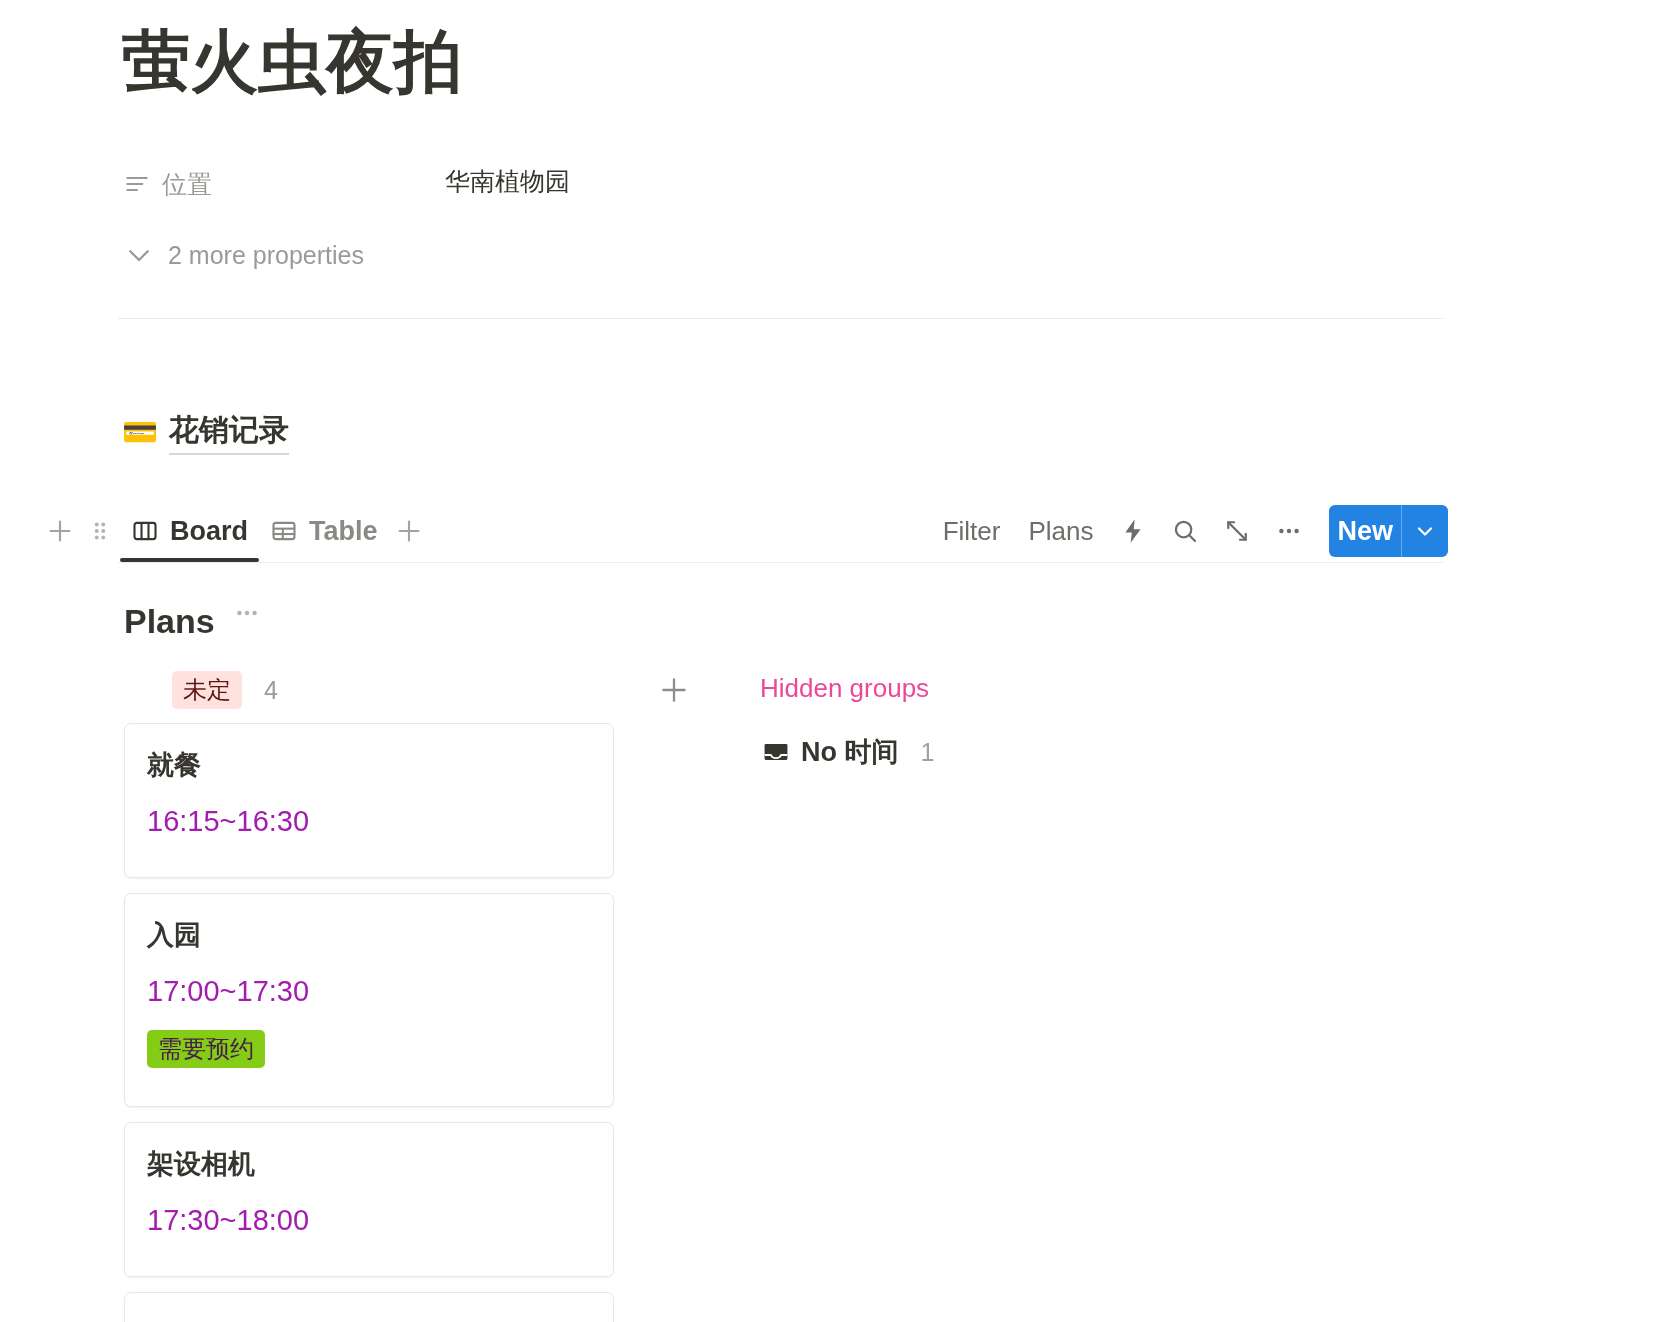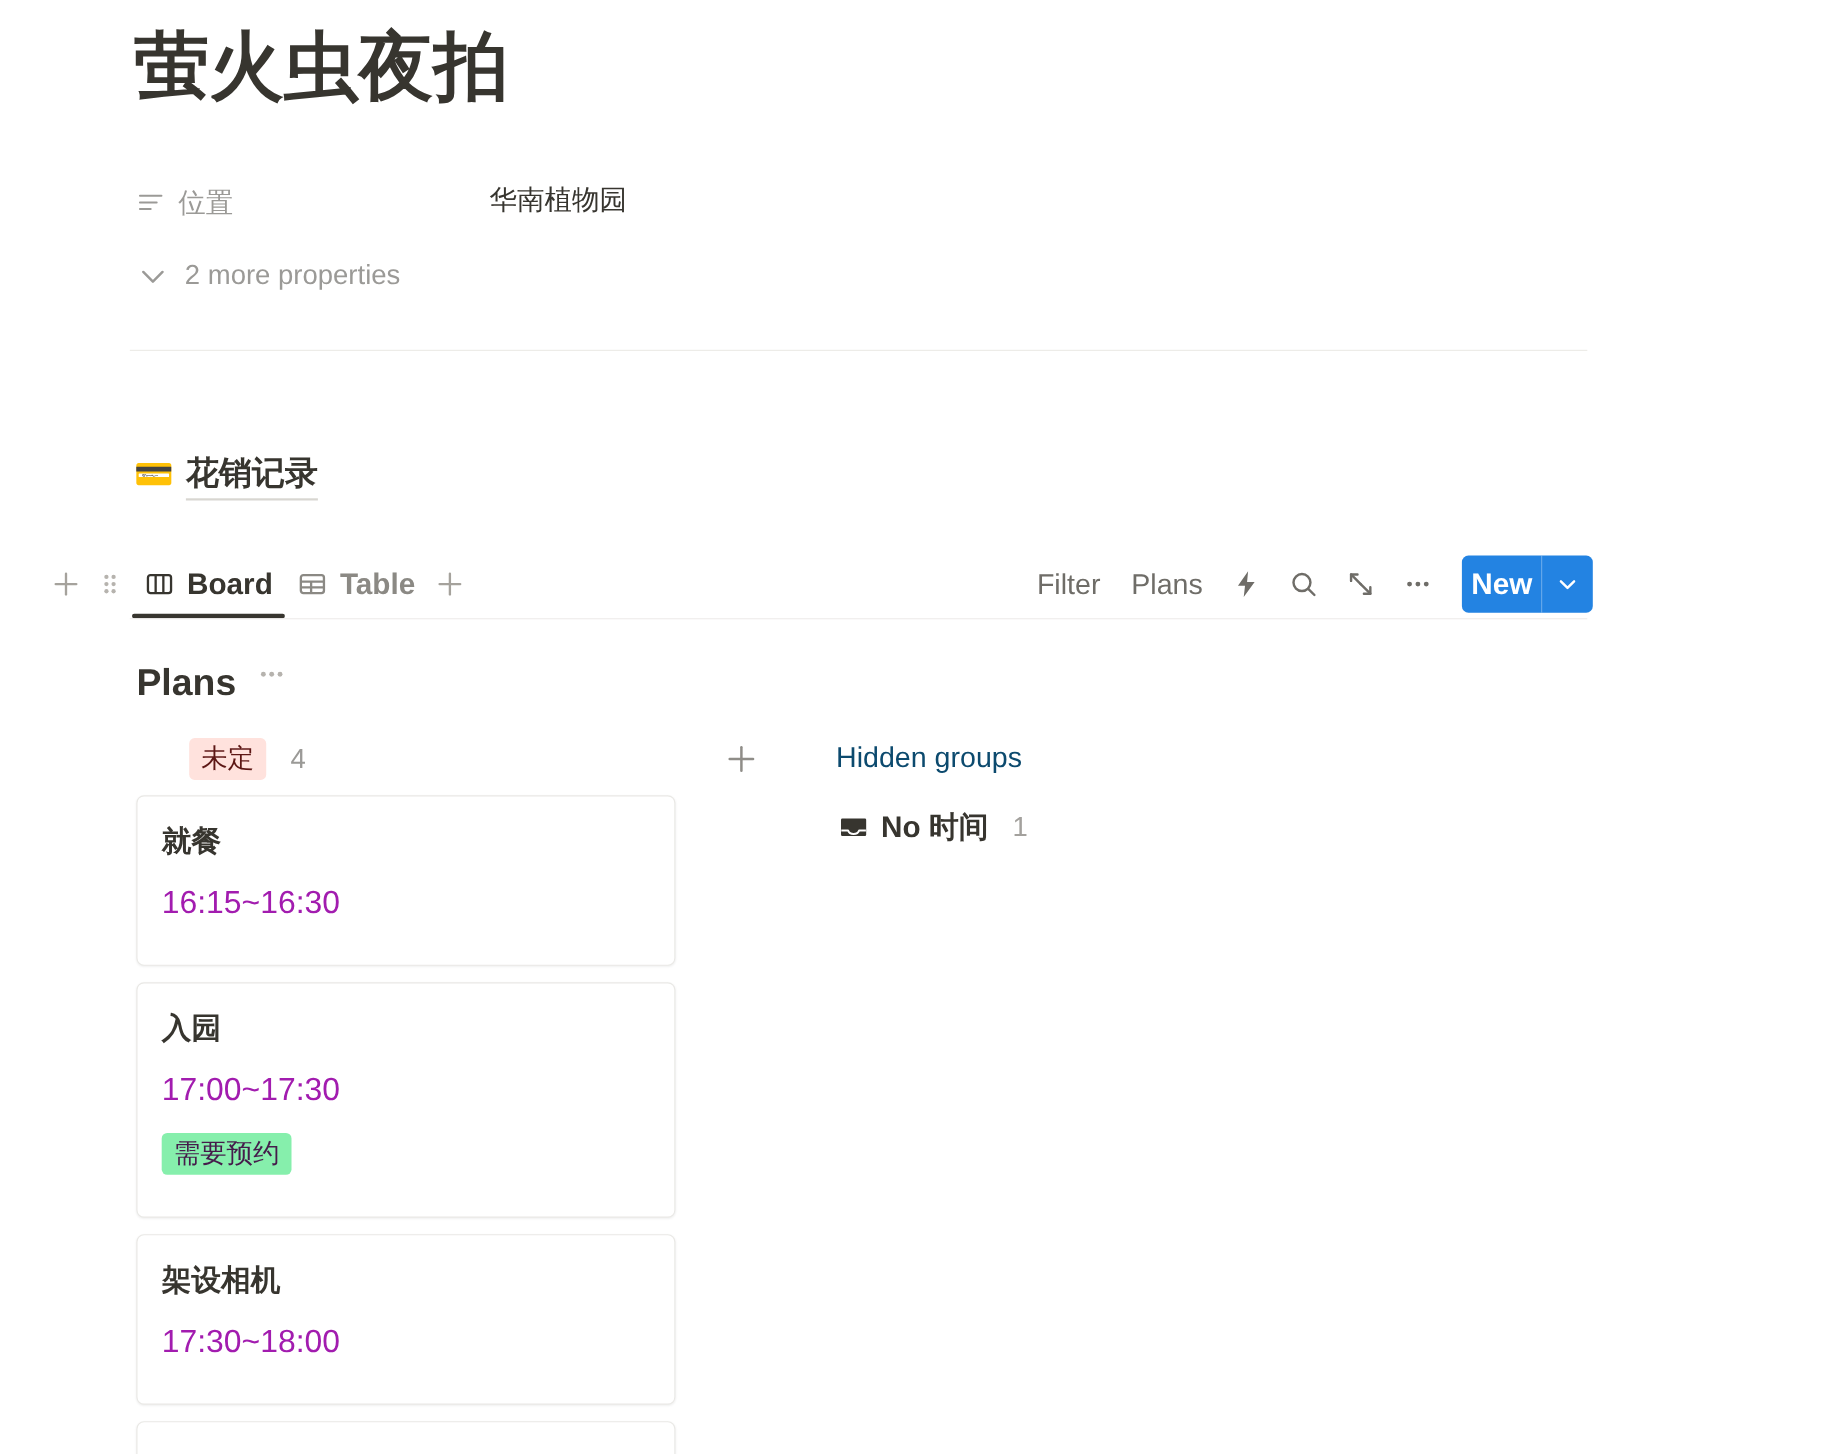--- a/index.html
+++ b/index.html
@@ -59,20 +59,21 @@
     top: 165px;
     font-size: 25px;
     color: #37352f;
     white-space: nowrap;
   }
   .more-props {
     position: absolute;
     left: 124px;
     top: 236px;
     display: flex;
+    align-items: center;
     height: 38px;
     cursor: pointer;
   }
   .more-props .chev {
     width: 30px;
     height: 30px;
     display: flex;
     align-items: center;
     justify-content: center;
     margin-right: 14px;
@@ -307,21 +308,21 @@
     align-items: center;
     justify-content: center;
     color: #8f8d88;
     cursor: pointer;
   }
   .hidden-groups-label {
     position: absolute;
     left: 760px;
     top: 673px;
     font-size: 26px;
-    color: #0c4a6e;
+    color: #ec4899;
     white-space: nowrap;
   }
   .hidden-group-item {
     position: absolute;
     left: 762px;
     top: 732px;
     display: flex;
     align-items: center;
     height: 40px;
     cursor: pointer;
@@ -375,21 +376,21 @@
     color: #a21caf;
     line-height: 1.25;
     white-space: nowrap;
   }
   .card-tags {
     margin-top: 20px;
     display: flex;
     gap: 8px;
   }
   .chip-booking {
-    background: #86efac;
+    background: #84cc16;
     color: #451c4b;
   }
 
   svg { display: block; }
 </style>
 </head>
 <body>
 
 <div class="page-title">萤火虫夜拍</div>
 

